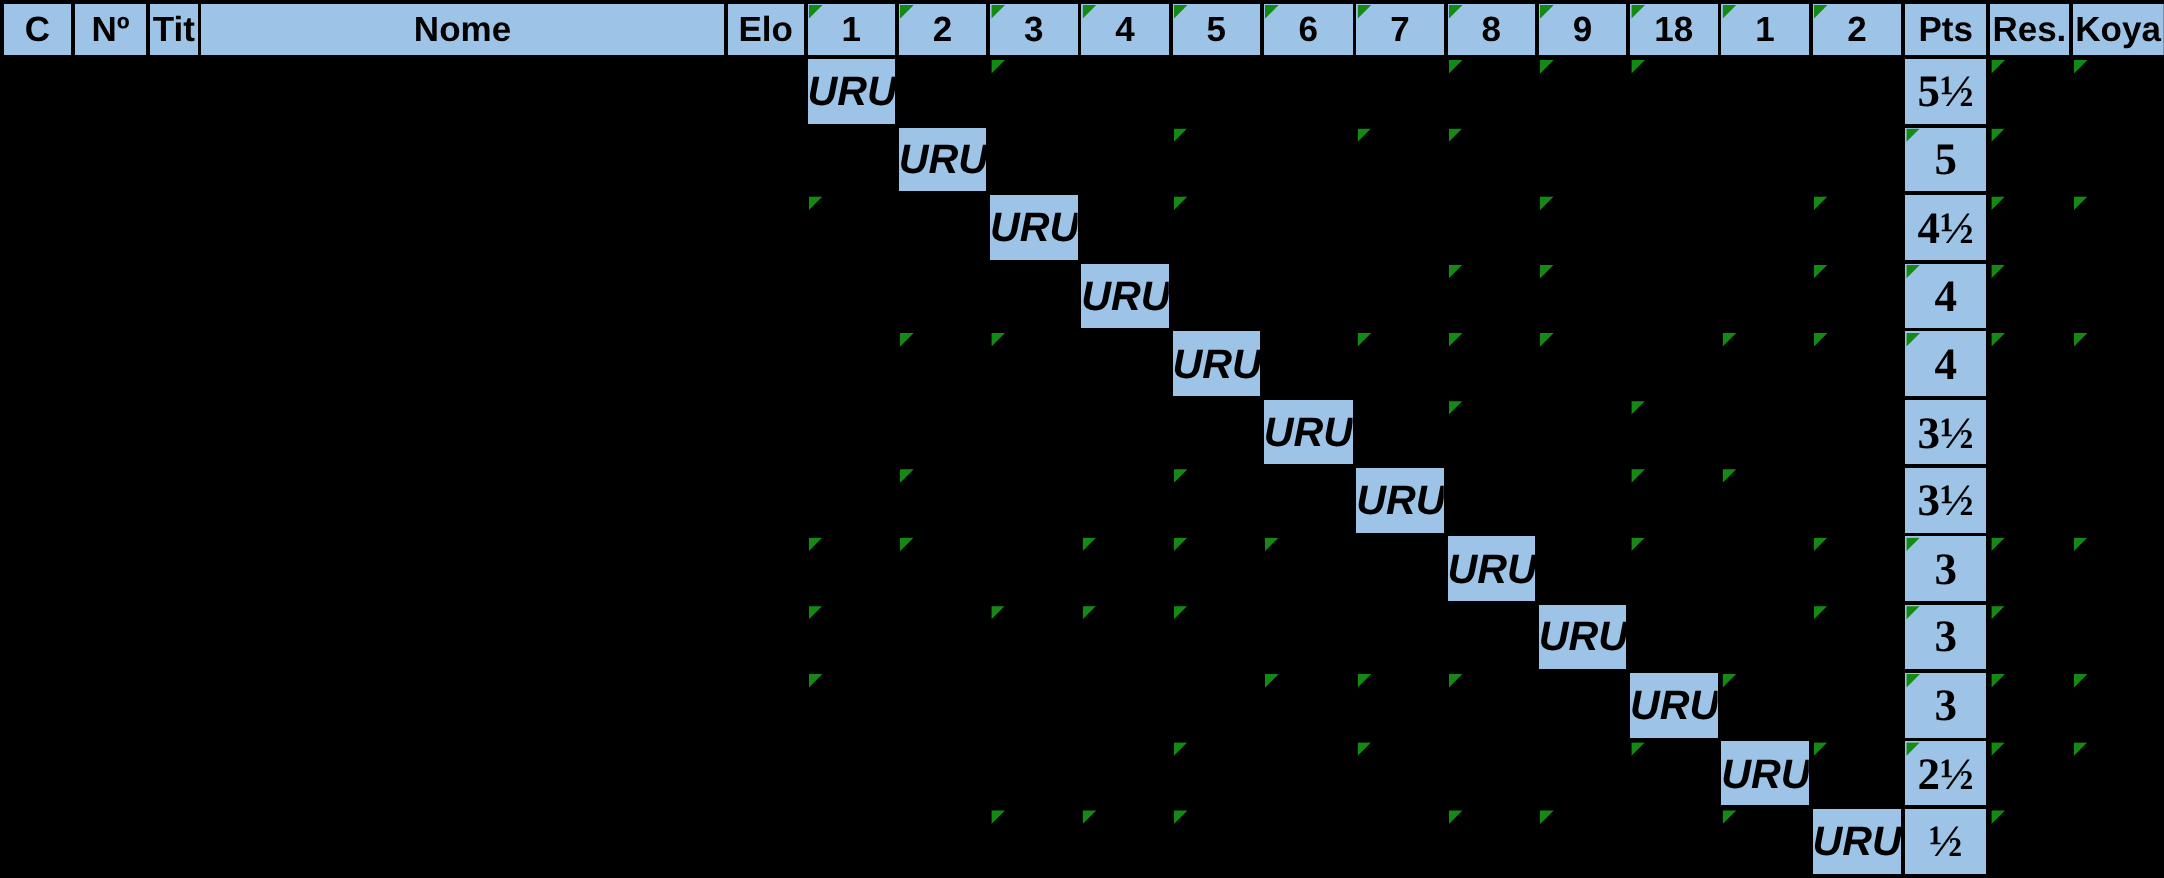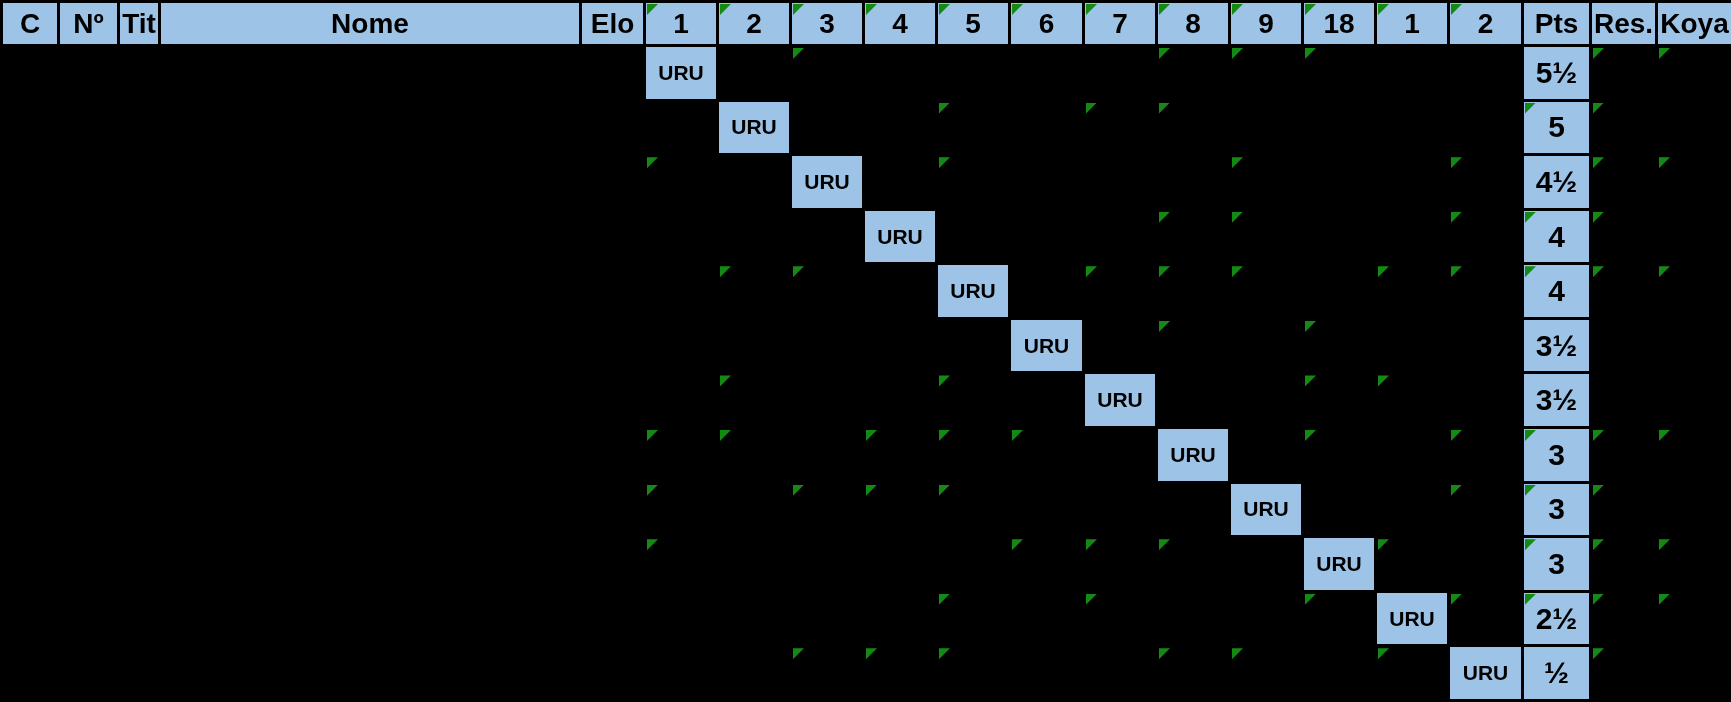--- a/index.html
+++ b/index.html
@@ -27,22 +27,22 @@
     color:#000;
     white-space:nowrap;
   }
   #crosstable tr.header-row th{
     height:41px;
     font-size:28px;
   }
   .blue{ background:var(--cellblue,#9DC3E6); }
   .black{ background:#000; }
   th.name-col{ text-align:left; padding-left:10px; }
-  td.uru{ font-size:21px; }
-  td.pts{ font-size:30px; }
+  td.uru{ font-size:33px;font-style:italic; }
+  td.pts{ font-size:36px;font-family:Liberation Serif, serif; }
   .tri{
     position:absolute;
     left:1px;top:1px;
     width:11px;height:11px;
     background:var(--trigreen,#148A14);
     -webkit-clip-path:polygon(0 0,100% 0,0 100%);
     clip-path:polygon(0 0,100% 0,0 100%);
     pointer-events:none;
   }
 </style>

